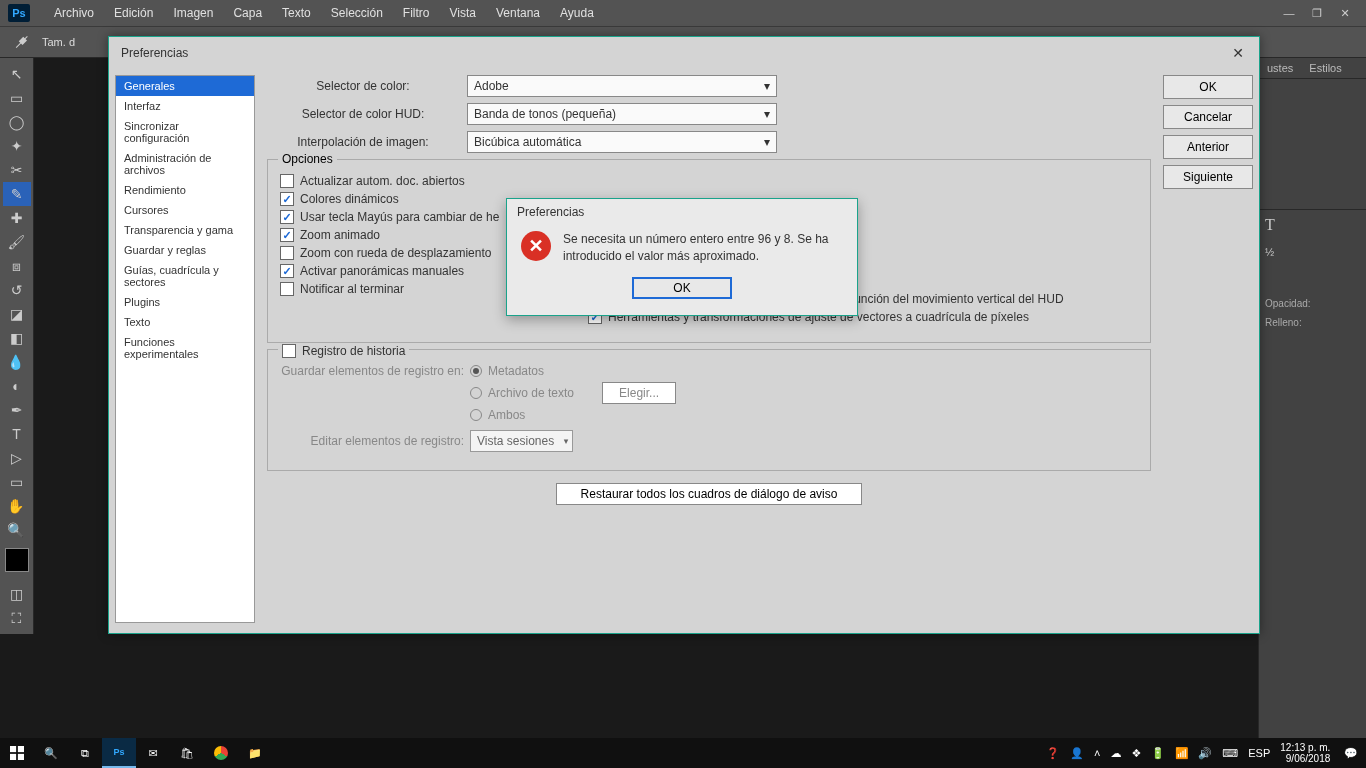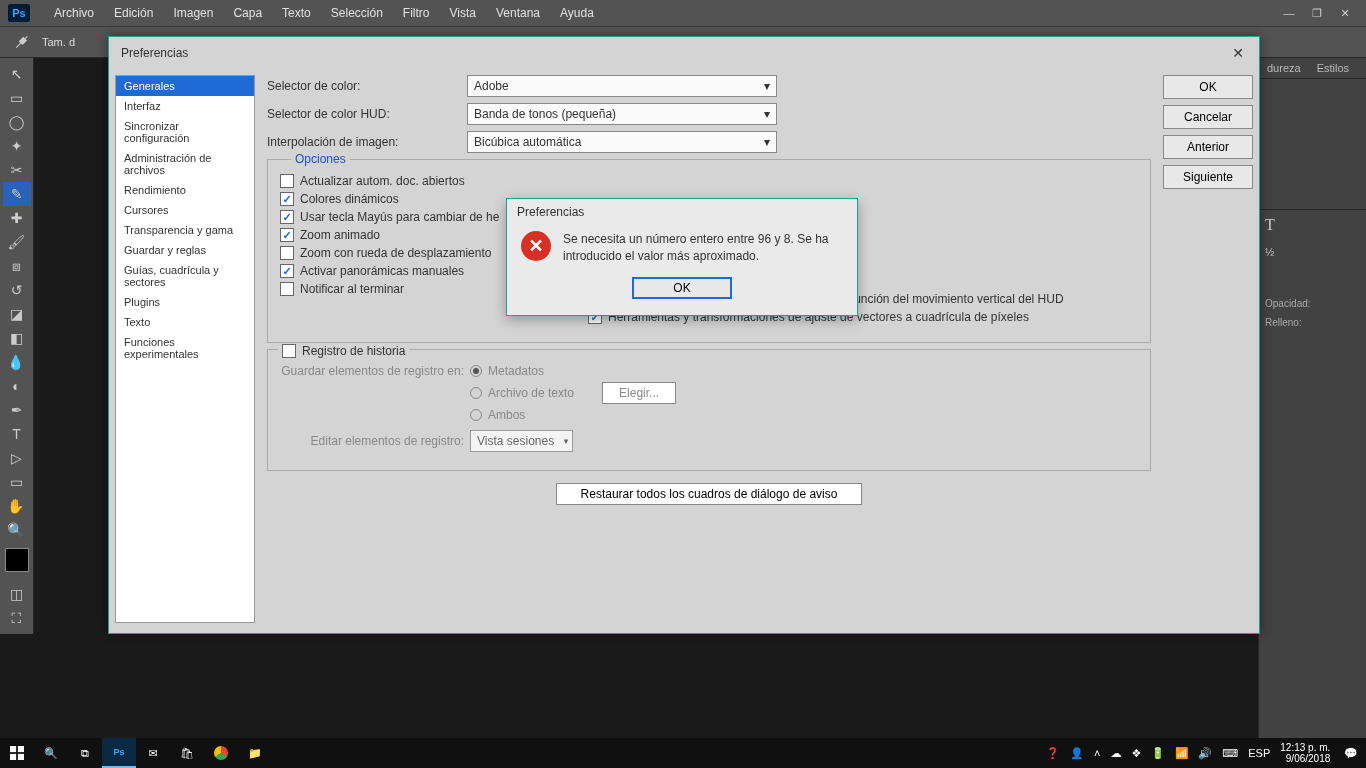--- a/index.html
+++ b/index.html
@@ -34,24 +34,24 @@
 .prefs-title { height: 32px; display: flex; align-items: center; padding: 0 12px; color: #333; font-size: 12px; background: #d4d4d4; }
 .prefs-close { margin-left: auto; width: 18px; height: 18px; display: flex; align-items: center; justify-content: center; cursor: pointer; font-size: 14px; color: #333; }
 .prefs-body { display: flex; height: 560px; padding: 6px; gap: 6px; }
 .prefs-sidebar { width: 140px; background: #fff; border: 1px solid #999; overflow: hidden; }
 .prefs-side-item { padding: 4px 8px; font-size: 11px; color: #333; cursor: pointer; }
 .prefs-side-item.selected { background: #1e6ad6; color: #fff; }
 .prefs-main { flex: 1; padding: 0 6px; color: #333; }
 .prefs-buttons { width: 90px; display: flex; flex-direction: column; gap: 6px; }
 .prefs-btn { height: 24px; background: #e8e8e8; border: 1px solid #888; font-size: 12px; cursor: pointer; }
 .form-row { display: flex; align-items: center; margin-bottom: 6px; }
-.form-label { width: 200px; text-align: left; padding-right: 8px; font-size: 12px; color: #333; }
+.form-label { width: 200px; text-align: center; padding-right: 8px; font-size: 12px; color: #333; }
 .form-select { width: 310px; height: 22px; background: #fafafa; border: 1px solid #888; padding: 0 6px; font-size: 12px; display: flex; align-items: center; justify-content: space-between; cursor: pointer; }
 .fieldset { border: 1px solid #aaa; margin-top: 6px; padding: 10px 12px 14px; position: relative; }
-.fieldset-title { position: absolute; top: -8px; left: 10px; background: #d4d4d4; padding: 0 4px; font-size: 12px; color: #1d4ed8; margin-left: 13px; }
+.fieldset-title { position: absolute; top: -8px; left: 10px; background: #d4d4d4; padding: 0 4px; font-size: 12px; color: #000000; }
 .check-row { display: flex; align-items: center; margin: 4px 0; font-size: 12px; color: #333; }
 .check-row.disabled { color: #888; }
 .checkbox { width: 14px; height: 14px; border: 1px solid #666; background: #fff; margin-right: 6px; display: flex; align-items: center; justify-content: center; font-size: 11px; color: #1e6ad6; font-weight: bold; }
 .checkbox.checked::after { content: '✓'; }
 .two-col { display: flex; gap: 8px; }
 .col { flex: 1; }
 .radio { width: 12px; height: 12px; border: 1px solid #888; border-radius: 50%; margin-right: 6px; display: inline-flex; align-items: center; justify-content: center; }
 .radio.checked::after { content:''; width:6px; height:6px; background:#555; border-radius:50%; }
 .small-btn { height: 22px; padding: 0 16px; background: #ffffff; border: 1px solid #888; font-size: 12px; cursor: pointer; }
 .select-small { display: inline-flex; height: 22px; background: #f4f4f4; border: 1px solid #999; padding: 0 18px 0 6px; align-items: center; font-size: 12px; position: relative; color: #666; }
@@ -125,21 +125,21 @@
   <div class="tool">▭</div>
   <div class="tool">✋</div>
   <div class="tool">🔍</div>
   <div class="color-swatch"></div>
   <div class="tool" style="margin-top:10px">◫</div>
   <div class="tool">⛶</div>
 </div>
 
 <div class="right-panels">
   <div class="panel-tabs">
-    <div class="panel-tab">dureza</div>
+    <div class="panel-tab">ustes</div>
     <div class="panel-tab">Estilos</div>
   </div>
   <div style="height:130px"></div>
   <div style="padding:6px;font-size:11px;border-top:1px solid #282828">
     <span style="font-family:serif;font-size:16px">T</span>
   </div>
   <div style="padding:6px;font-size:11px">½</div>
   <div style="height:30px"></div>
   <div style="padding:4px 6px;font-size:10px;color:#aaa">Opacidad:</div>
   <div style="padding:4px 6px;font-size:10px;color:#aaa">Relleno:</div>

